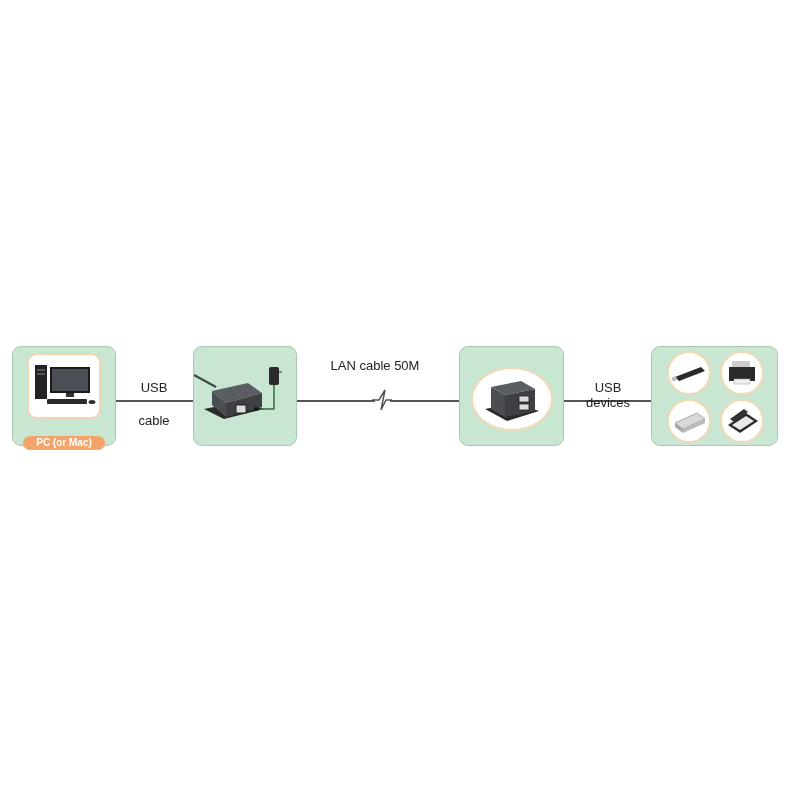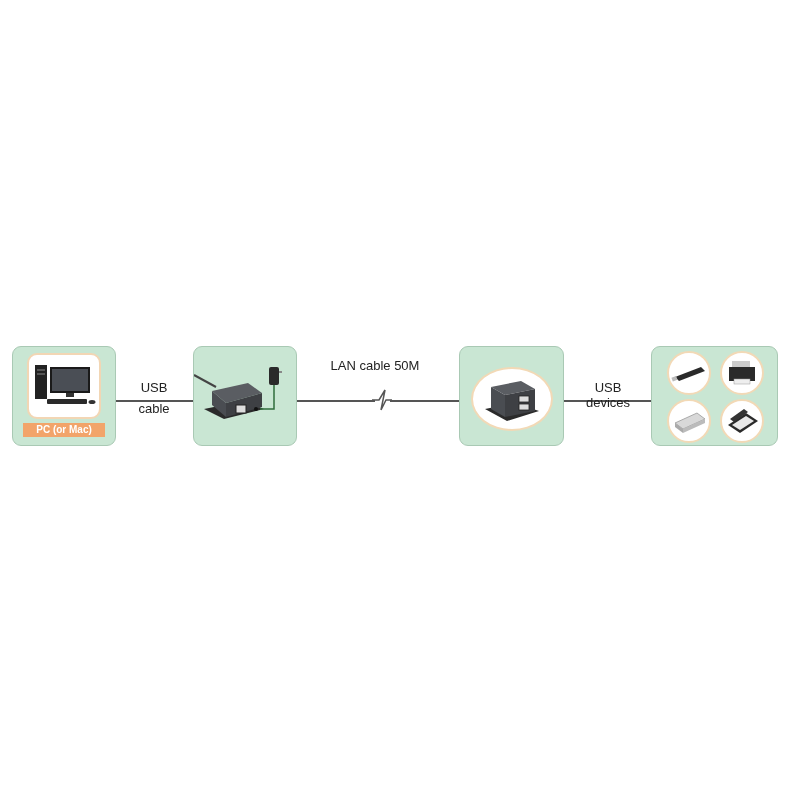--- a/index.html
+++ b/index.html
@@ -1,37 +1,37 @@
 <!DOCTYPE html>
 <html><head>
 <meta charset="utf-8">
 <style>
   html,body{margin:0;padding:0;background:#ffffff;}
   body{width:800px;height:800px;position:relative;overflow:hidden;font-family:"Liberation Sans",sans-serif;}
   .box{position:absolute;background:#c9e6d3;border:1.5px solid #a9c9b4;border-radius:9px;box-sizing:border-box;}
   .line{position:absolute;height:1.5px;background:#555;top:400px;}
   .label{position:absolute;font-size:13px;color:#222;text-align:center;}
   .pc-frame{position:absolute;left:14px;top:6px;width:74px;height:66px;background:#fff;border:2px solid #f2d6b4;border-radius:10px;box-sizing:border-box;}
-  .pc-tag{position:absolute;left:10px;top:76px;width:82px;height:14px;background:#f2a46a;border-radius:0;color:#fff;font-size:10px;font-weight:bold;text-align:center;line-height:14px;}
+  .pc-tag{position:absolute;left:10px;top:89px;width:82px;height:14px;background:#f2a46a;border-radius:7px;color:#fff;font-size:10px;font-weight:bold;text-align:center;line-height:14px;}
   .circle{position:absolute;background:#fff;border:2px solid #f2d9b6;border-radius:50%;box-sizing:border-box;}
 </style>
 </head>
 <body>
 
 <div class="line" style="left:116px;width:77px;"></div>
 <div class="line" style="left:297px;width:78px;"></div>
 <svg style="position:absolute;left:372px;top:388px;" width="20" height="24">
   <polyline points="0,12 7,12 13,2 9,22 14,12 20,12" fill="none" stroke="#555" stroke-width="1.5"></polyline>
 </svg>
 <div class="line" style="left:390px;width:69px;"></div>
 <div class="line" style="left:564px;width:87px;"></div>
 
 <div class="label" style="left:124px;top:380px;width:60px;">
   <div>USB</div>
-  <div style="margin-top:6px;">cable</div>
+  <div style="margin-top:18px;">cable</div>
 </div>
 <div class="label" style="left:320px;top:358px;width:110px;">LAN cable 50M</div>
 <div class="label" style="left:578px;top:380px;width:60px;">
   <div>USB</div>
   <div style="">devices</div>
 </div>
 
 <div class="box" style="left:12px;top:346px;width:104px;height:100px;">
   <div class="pc-frame">
     <svg width="70" height="62" viewBox="0 0 70 62">

